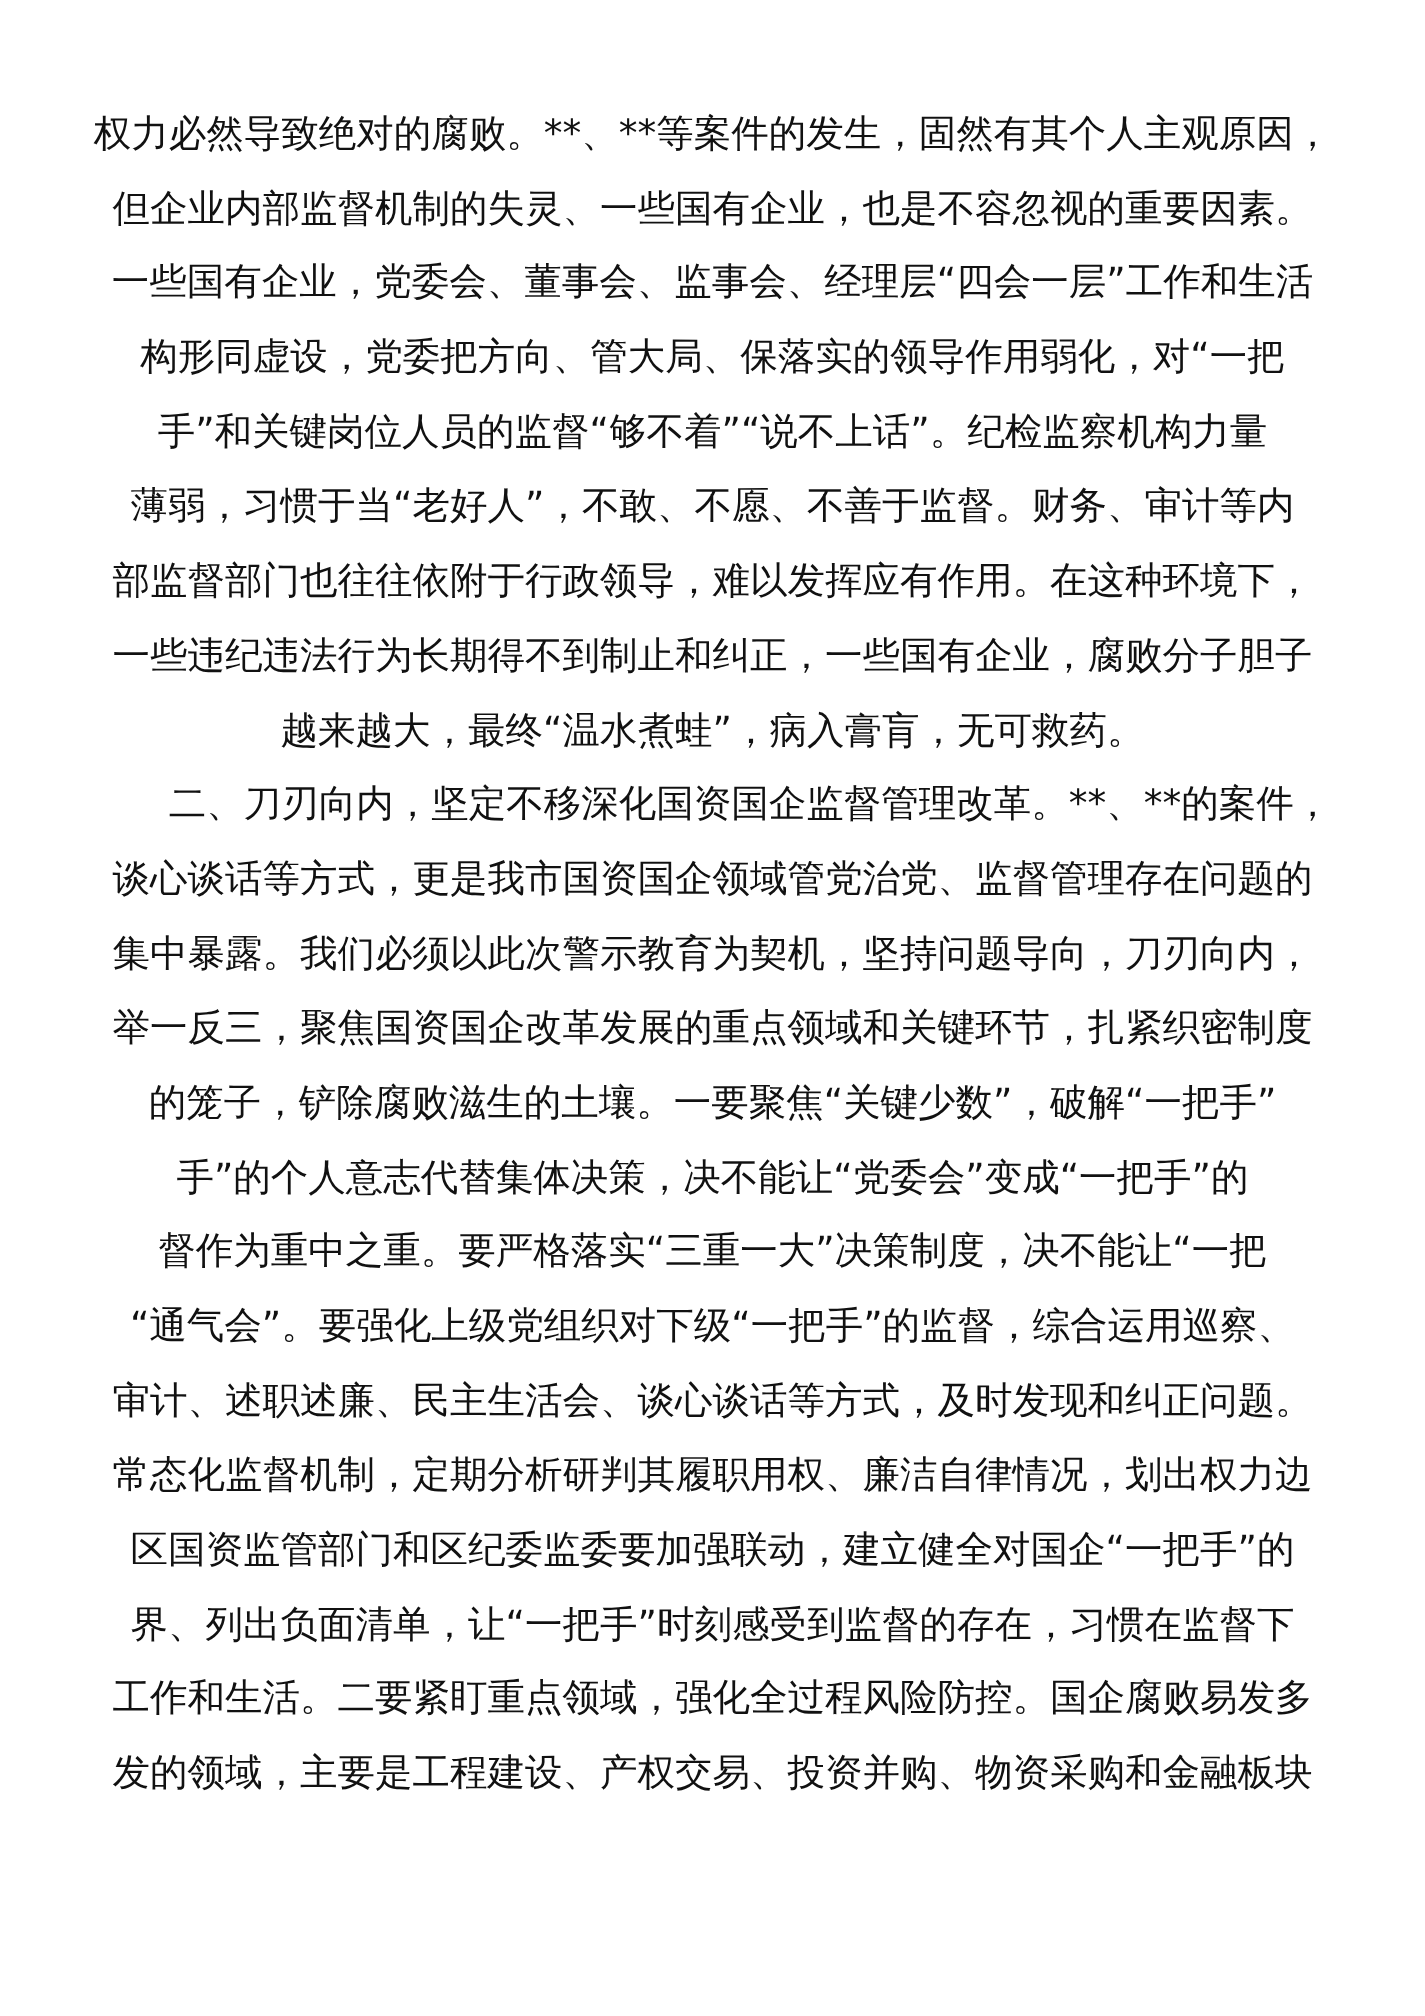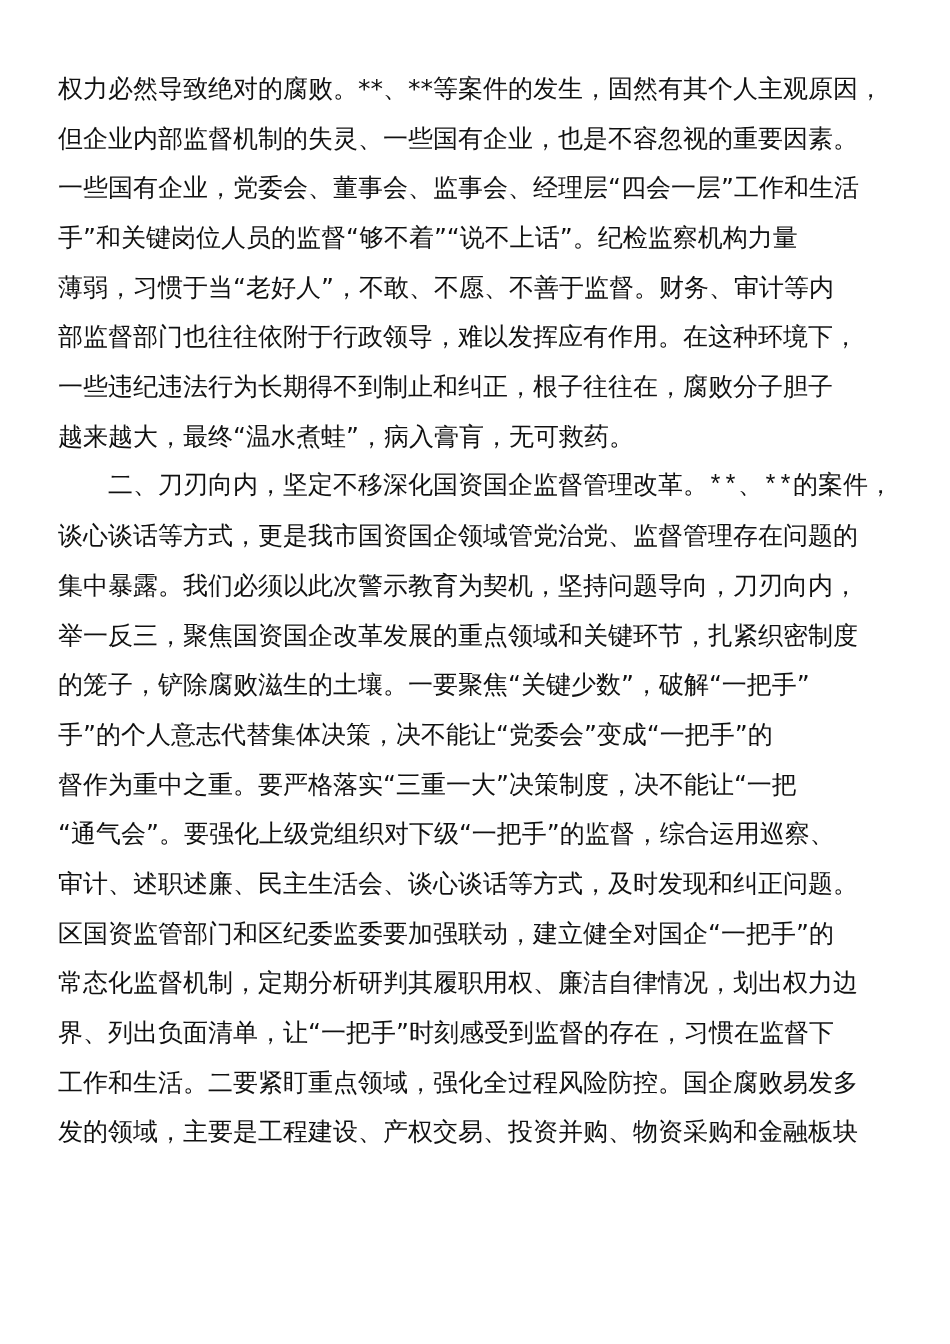--- a/index.html
+++ b/index.html
@@ -13,63 +13,64 @@
     overflow: hidden;
     position: relative;
   }
   .page {
     position: absolute;
     left: 0;
     top: 0;
     width: 950px;
     height: 1344px;
     background: #ffffff;
+    text-align: center;
   }
   .body-text {
     position: absolute;
     left: 58px;
     top: 64px;
     width: 834px;
   }
   .line {
     display: block;
     height: 49.7px;
     line-height: 49.7px;
     font-family: "DejaVu Sans", "Liberation Sans", sans-serif;
     font-size: 25px;
     color: #111111;
     white-space: nowrap;
     letter-spacing: 0px;
   }
   .line.indent {
     padding-left: 50px;
-    font-family: Liberation Mono, monospace;
   }
 </style>
 </head>
 <body>
 
 <div class="page">
   <div class="body-text">
     <span class="line">权力必然导致绝对的腐败。**、**等案件的发生，固然有其个人主观原因，</span>
     <span class="line">但企业内部监督机制的失灵、一些国有企业，也是不容忽视的重要因素。</span>
     <span class="line">一些国有企业，党委会、董事会、监事会、经理层“四会一层”工作和生活</span>
+    <span class="line">构形同虚设，党委把方向、管大局、保落实的领导作用弱化，对“一把</span>
     <span class="line">手”和关键岗位人员的监督“够不着”“说不上话”。纪检监察机构力量</span>
     <span class="line">薄弱，习惯于当“老好人”，不敢、不愿、不善于监督。财务、审计等内</span>
     <span class="line">部监督部门也往往依附于行政领导，难以发挥应有作用。在这种环境下，</span>
-    <span class="line">一些违纪违法行为长期得不到制止和纠正，根子往往在，腐败分子胆子</span>
+    <span class="line">一些违纪违法行为长期得不到制止和纠正，一些国有企业，腐败分子胆子</span>
     <span class="line">越来越大，最终“温水煮蛙”，病入膏肓，无可救药。</span>
     <span class="line indent">二、刀刃向内，坚定不移深化国资国企监督管理改革。**、**的案件，</span>
     <span class="line">谈心谈话等方式，更是我市国资国企领域管党治党、监督管理存在问题的</span>
     <span class="line">集中暴露。我们必须以此次警示教育为契机，坚持问题导向，刀刃向内，</span>
     <span class="line">举一反三，聚焦国资国企改革发展的重点领域和关键环节，扎紧织密制度</span>
     <span class="line">的笼子，铲除腐败滋生的土壤。一要聚焦“关键少数”，破解“一把手”</span>
     <span class="line">手”的个人意志代替集体决策，决不能让“党委会”变成“一把手”的</span>
     <span class="line">督作为重中之重。要严格落实“三重一大”决策制度，决不能让“一把</span>
     <span class="line">“通气会”。要强化上级党组织对下级“一把手”的监督，综合运用巡察、</span>
     <span class="line">审计、述职述廉、民主生活会、谈心谈话等方式，及时发现和纠正问题。</span>
+    <span class="line">常态化监督机制，定期分析研判其履职用权、廉洁自律情况，划出权力边</span>
     <span class="line">区国资监管部门和区纪委监委要加强联动，建立健全对国企“一把手”的</span>
-    <span class="line">常态化监督机制，定期分析研判其履职用权、廉洁自律情况，划出权力边</span>
     <span class="line">界、列出负面清单，让“一把手”时刻感受到监督的存在，习惯在监督下</span>
     <span class="line">工作和生活。二要紧盯重点领域，强化全过程风险防控。国企腐败易发多</span>
     <span class="line">发的领域，主要是工程建设、产权交易、投资并购、物资采购和金融板块</span>
   </div>
 </div>
 
 </body></html>

